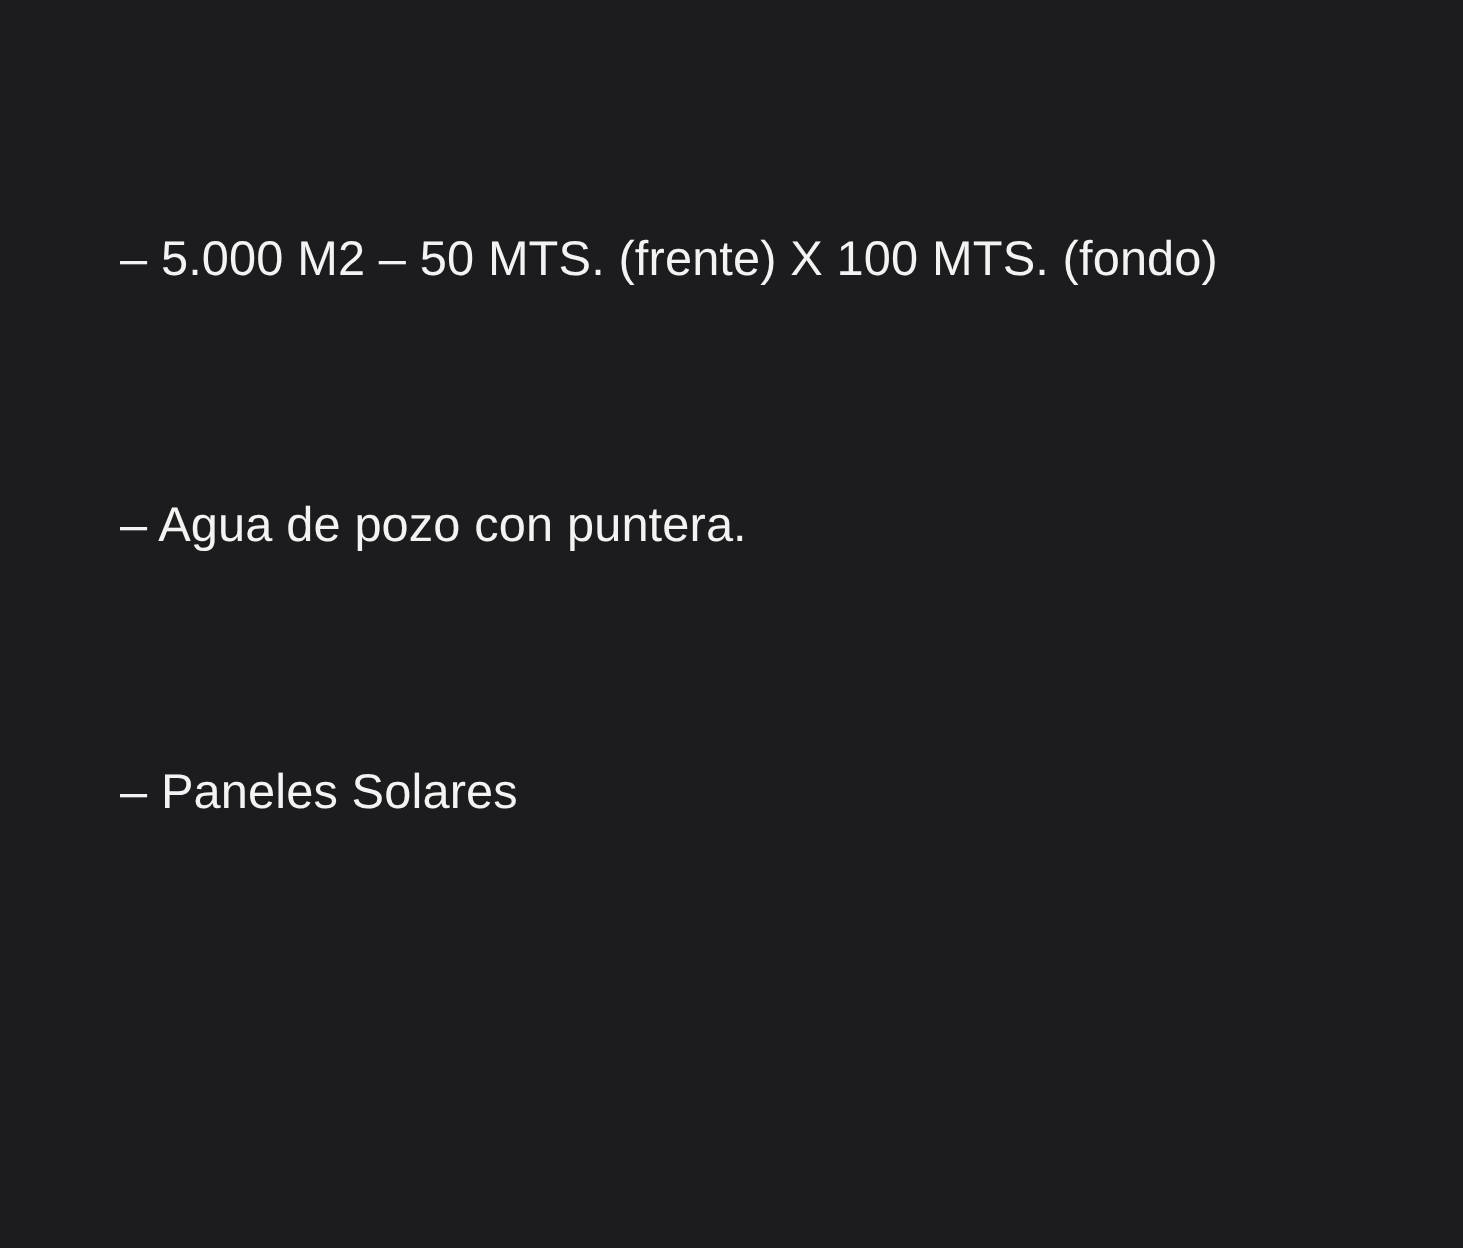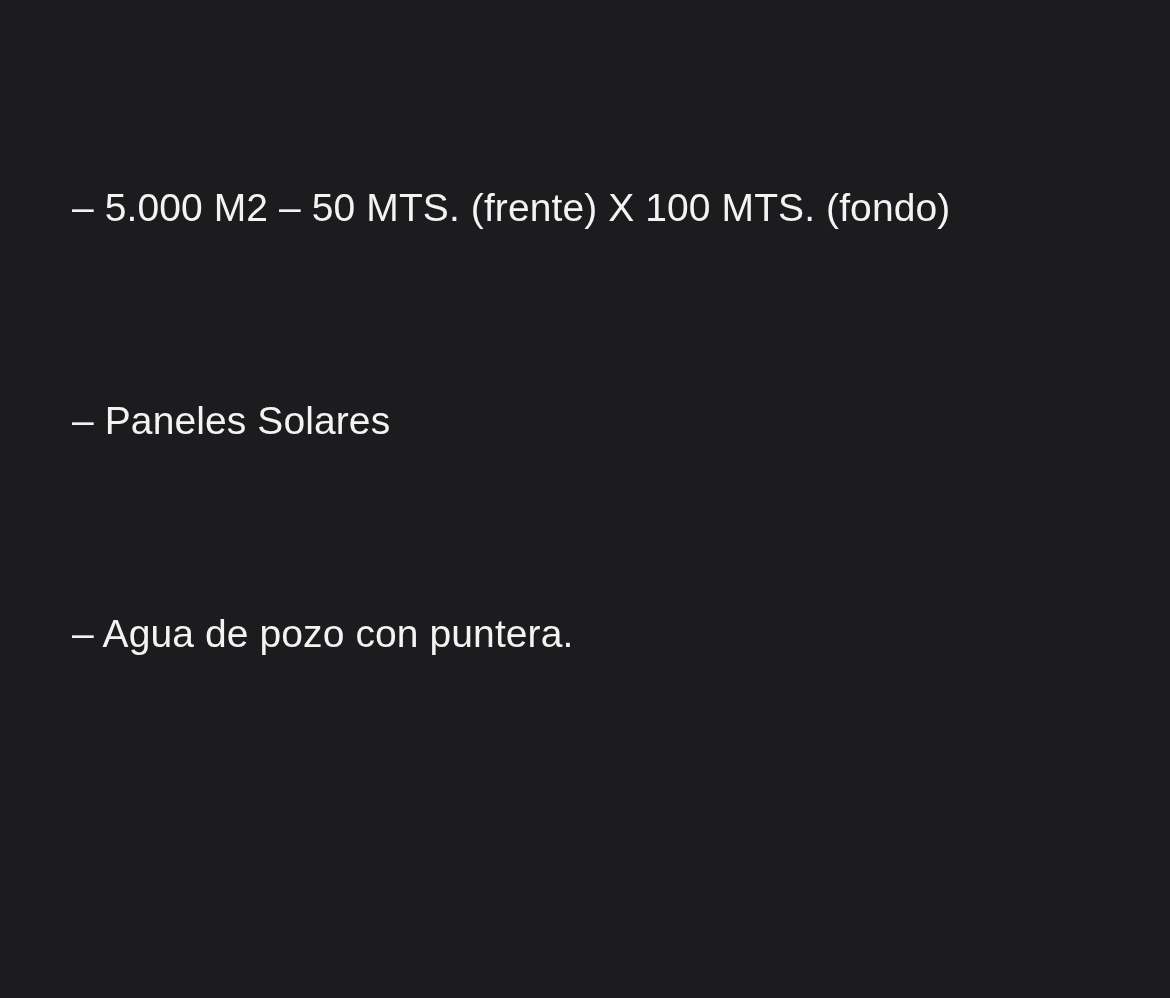--- a/index.html
+++ b/index.html
@@ -10,36 +10,36 @@
     width: 1170px;
     height: 998px;
     background: #1c1c1e;
     font-family: "Liberation Sans", sans-serif;
     overflow: hidden;
   }
   .listing-description {
     box-sizing: border-box;
     width: 1170px;
     height: 998px;
-    padding: 30px 70px 0 72px;
+    padding: 30px 70px 0 96px;
     color: #f3f3f3;
     font-size: 39px;
     line-height: 71px;
     font-weight: 400;
     letter-spacing: 0.1px;
     white-space: pre-wrap;
     word-break: normal;
   }
   .desc-line {
     display: block;
   }
 </style>
 </head>
 <body>
 
 <div class="listing-description">
   <span class="desc-line">– 5.000 M2 – 50 MTS. (frente) X 100 MTS. (fondo)</span>
+  <span class="desc-line">– Agua de pozo con puntera.</span>
   <span class="desc-line">– Paneles Solares</span>
-  <span class="desc-line">– Agua de pozo con puntera.</span>
   
   
   
 </div>
 
 </body></html>

